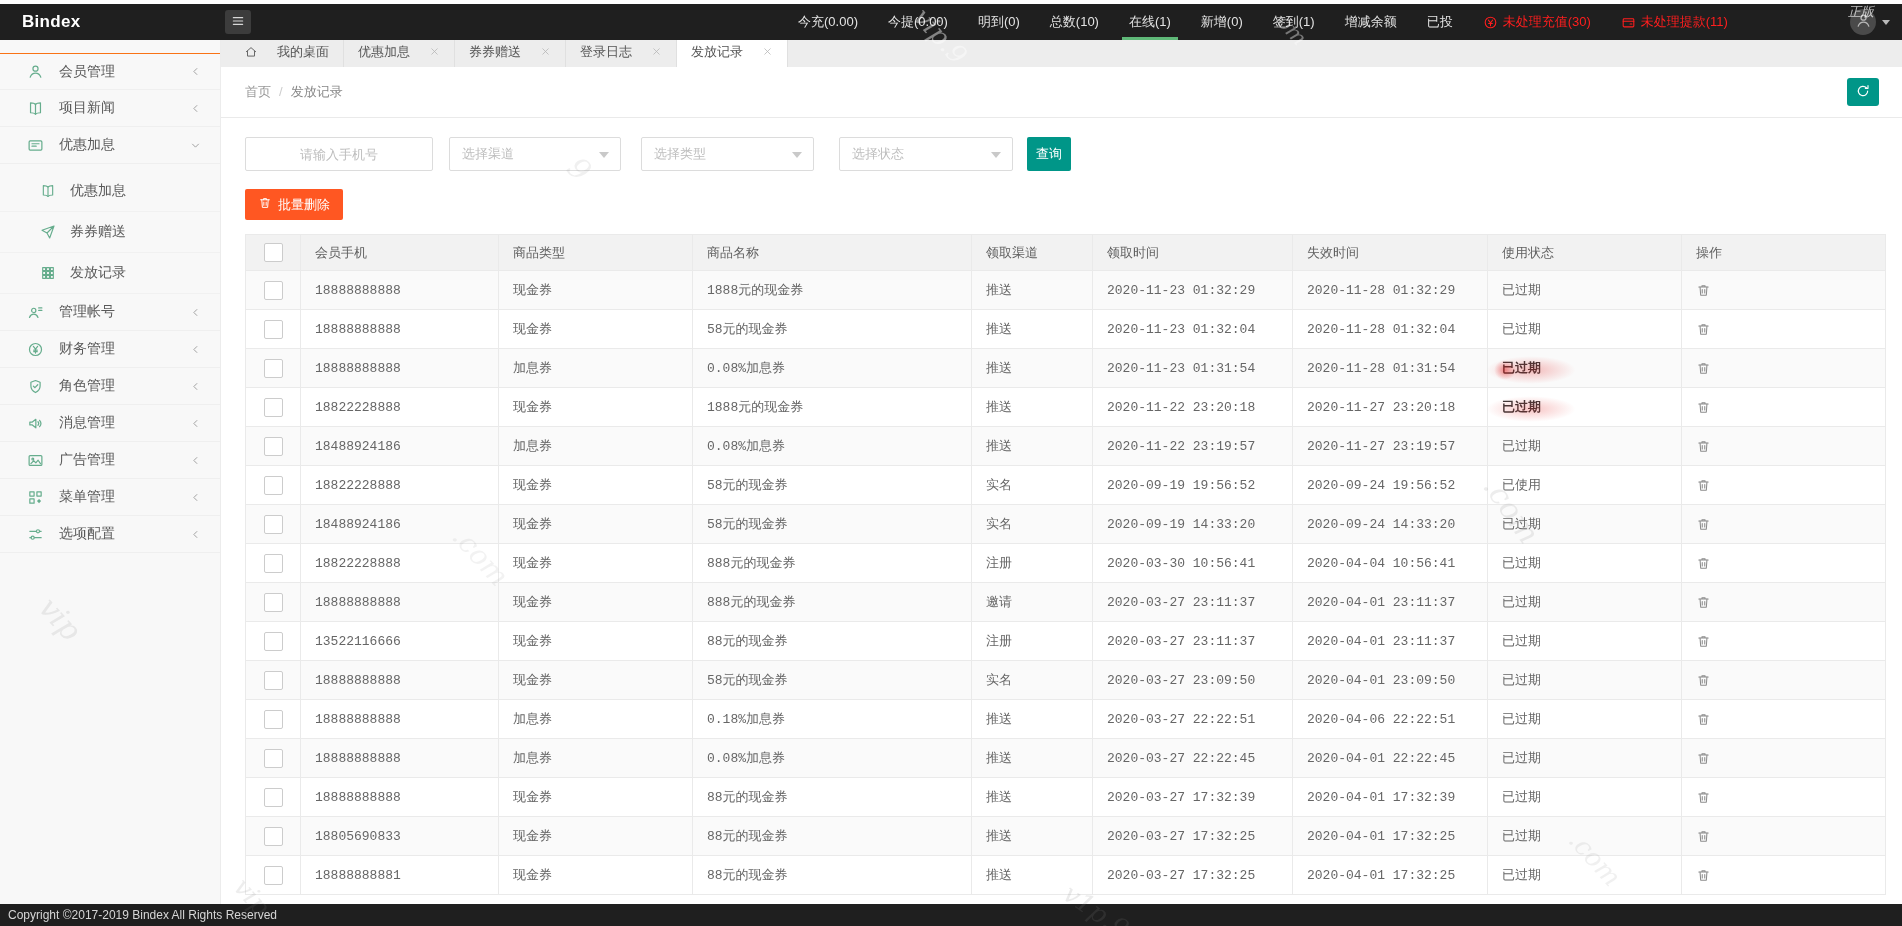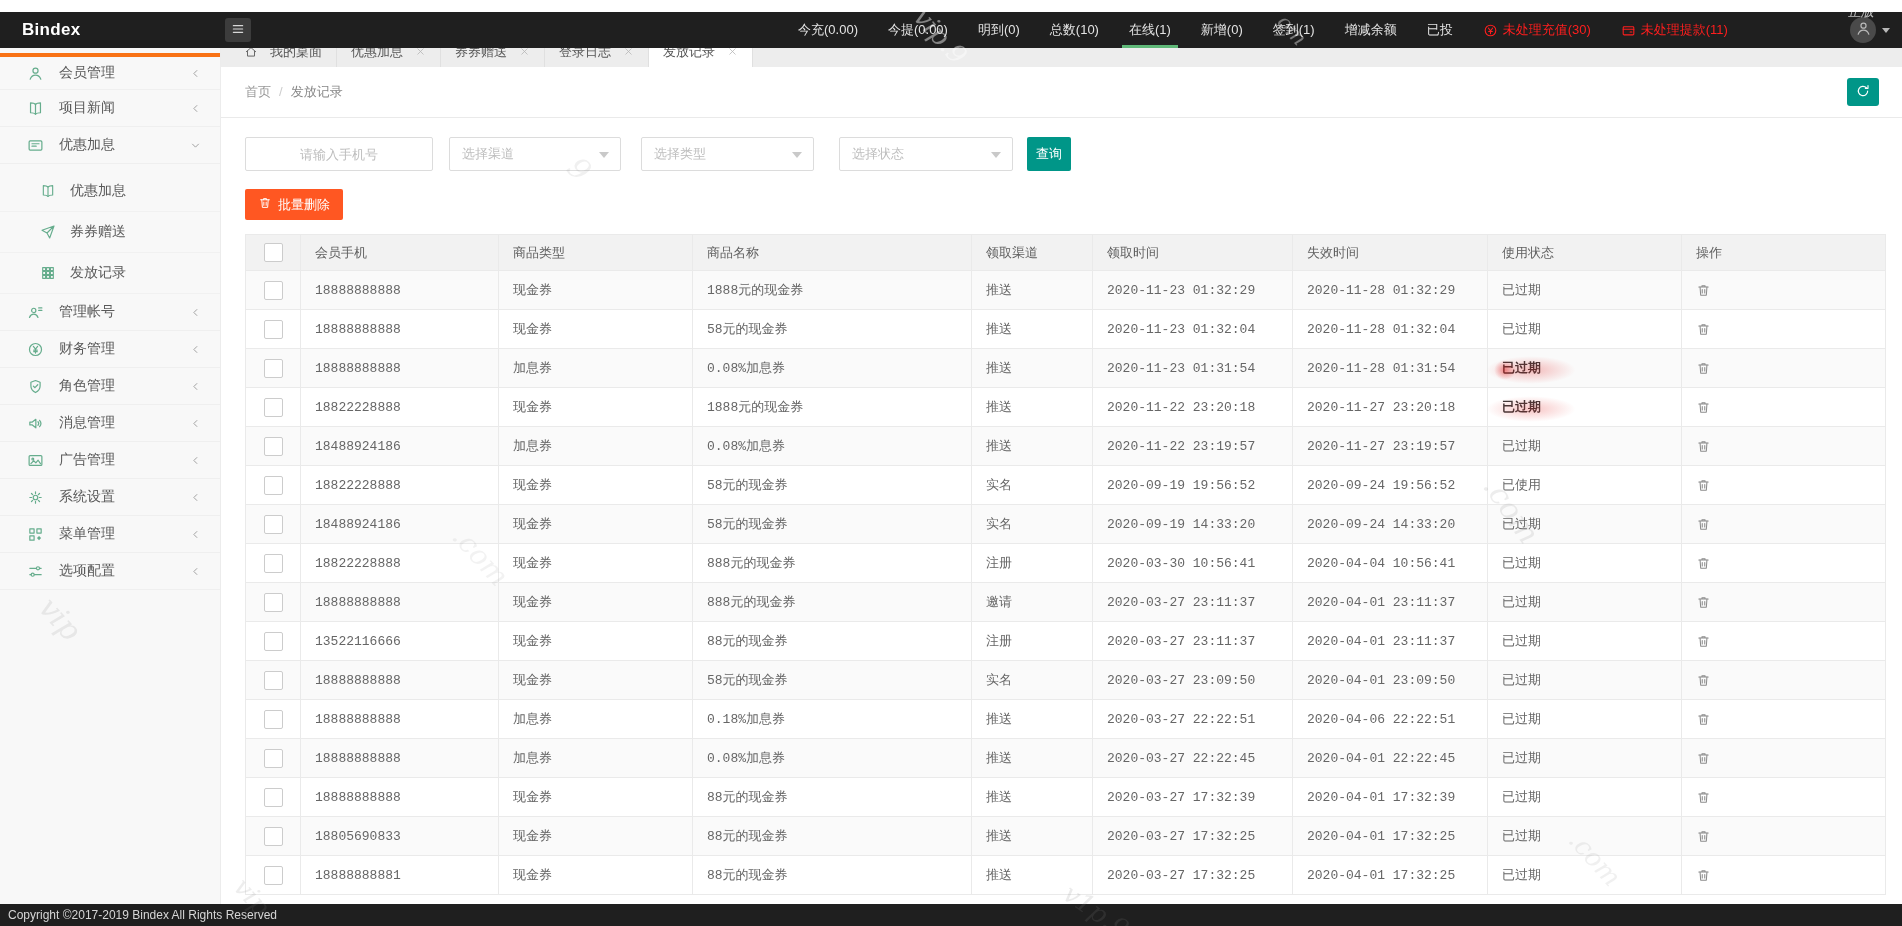--- a/index.html
+++ b/index.html
@@ -1,43 +1,43 @@
 <!DOCTYPE html>
 <html><head>
 <meta charset="utf-8">
 <style>
   html,body{margin:0;padding:0;background:#e9e9e9;}
   body{font-family:"Liberation Sans","DejaVu Sans",sans-serif;}
   .page{position:relative;width:1902px;height:926px;background:#fff;overflow:hidden;}
 
   
-  .topbar{position:absolute;left:0;right:0;top:12px;height:36px;background:#1f1f1f;color:#e8e8e8;z-index:30;}
+  .topbar{position:absolute;left:0;right:0;top:4px;height:36px;background:#1f1f1f;color:#e8e8e8;z-index:30;}
   .brand{position:absolute;left:22px;top:0;line-height:36px;font-size:17px;font-weight:bold;color:#fff;letter-spacing:.3px;}
   .hamburger{position:absolute;left:225px;top:6px;width:26px;height:24px;background:#3c3c3c;border:none;border-radius:3px;color:#d8d8d8;display:flex;align-items:center;justify-content:center;cursor:pointer;padding:0;}
   .topstats{position:absolute;left:798px;top:0;height:36px;display:flex;align-items:center;gap:30px;font-size:13px;white-space:nowrap;}
   .stat{position:relative;height:36px;display:flex;align-items:center;gap:5px;color:#e3e3e3;cursor:pointer;}
   .stat.alert{color:#ff1e1e;}
   .stat.active::after{content:"";position:absolute;left:-7px;right:-7px;bottom:0;height:3px;background:#5fb878;}
   .userbox{position:absolute;right:12px;top:5px;display:flex;align-items:center;gap:6px;cursor:pointer;}
   .avatar{width:26px;height:26px;border-radius:50%;background:#4a4a4a;color:#b9b9b9;display:flex;align-items:center;justify-content:center;}
   .caret-down{width:0;height:0;border-left:4px solid transparent;border-right:4px solid transparent;border-top:5px solid #b9b9b9;}
 
   
   .sidebar{position:absolute;left:0;top:36px;bottom:22px;width:221px;background:#f8f8f8;border-right:1px solid #ececec;padding-top:17px;box-sizing:border-box;z-index:10;overflow:hidden;}
   .side-item{height:37px;display:flex;align-items:center;padding:0 18px 0 27px;color:#595959;font-size:14px;border-bottom:1px solid #efefef;cursor:pointer;box-sizing:border-box;}
-  .side-item.first{border-top:4px solid #f97316;}
+  .side-item.first{border-top:1px solid #f97316;}
   .s-icon{display:flex;color:#66ad8d;margin-right:15px;}
   .s-label{flex:1;}
   .s-chev{display:flex;color:#9a9a9a;}
   .submenu{padding-top:7px;border-bottom:0;}
   .sub-item{height:41px;display:flex;align-items:center;padding:0 18px 0 40px;font-size:14px;color:#595959;border-bottom:1px solid #f1f1f1;cursor:pointer;box-sizing:border-box;}
 
   
   .tabbar{position:absolute;left:221px;right:0;top:36px;height:31px;background:#ededed;display:flex;align-items:stretch;padding-left:9px;box-sizing:border-box;z-index:5;}
-  .tab{display:flex;align-items:center;gap:12px;padding:0 14px;font-size:13px;color:#555;border-right:1px solid #e0e0e0;cursor:pointer;white-space:nowrap;}
+  .tab{display:flex;align-items:center;gap:19px;padding:0 14px;font-size:13px;color:#555;border-right:1px solid #e0e0e0;cursor:pointer;white-space:nowrap;}
   .tab.active{background:#fff;}
   .t-home{display:flex;color:#666;}
   .t-close{display:flex;color:#b5b5b5;}
 
   
   .crumbbar{position:absolute;left:221px;right:0;top:67px;height:51px;background:#fff;border-bottom:1px solid #eaeaea;box-sizing:border-box;z-index:4;text-align:center;}
   .crumbs{position:absolute;left:24px;top:0;line-height:50px;font-size:13px;color:#999;}
   .crumb-sep{margin:0 8px;color:#ccc;}
   .crumb-current{color:#888;}
   .refresh-btn{position:absolute;right:23px;top:11px;width:32px;height:28px;background:#009688;color:#fff;border:none;border-radius:3px;display:flex;align-items:center;justify-content:center;cursor:pointer;padding:0;}
@@ -282,34 +282,20 @@
       </div>
       <div class="side-item">
         <span class="s-icon">
           <svg viewBox="0 0 24 24" width="17" height="17" fill="none" stroke="currentColor" stroke-width="1.7" stroke-linecap="round" stroke-linejoin="round">
             <rect x="3" y="5" width="18" height="14" rx="1.5"></rect>
             <circle cx="8.2" cy="10" r="1.3"></circle>
             <path d="M5.5 16.5l4-4.2 3 3.1 3.2-3.8 3.3 4.9"></path>
           </svg>
         </span>
         <span class="s-label">广告管理</span>
-        <span class="s-chev">
-          <svg viewBox="0 0 24 24" width="13" height="13" fill="none" stroke="currentColor" stroke-width="1.7" stroke-linecap="round" stroke-linejoin="round">
-            <path d="M14.5 6.5L9 12l5.5 5.5"></path>
-          </svg>
-        </span>
-      </div>
-      <div class="side-item">
-        <span class="s-icon">
-          <svg viewBox="0 0 24 24" width="17" height="17" fill="none" stroke="currentColor" stroke-width="1.7" stroke-linecap="round" stroke-linejoin="round">
-            <circle cx="12" cy="12" r="3.2"></circle>
-            <path d="M12 4v2.4M12 17.6V20M4 12h2.4M17.6 12H20M6.3 6.3L8 8M16 16l1.7 1.7M17.7 6.3L16 8M8 16l-1.7 1.7"></path>
-          </svg>
-        </span>
-        <span class="s-label">系统设置</span>
         <span class="s-chev">
           <svg viewBox="0 0 24 24" width="13" height="13" fill="none" stroke="currentColor" stroke-width="1.7" stroke-linecap="round" stroke-linejoin="round">
             <path d="M14.5 6.5L9 12l5.5 5.5"></path>
           </svg>
         </span>
       </div>
       <div class="side-item">
         <span class="s-icon">
           <svg viewBox="0 0 24 24" width="17" height="17" fill="none" stroke="currentColor" stroke-width="1.7" stroke-linecap="round" stroke-linejoin="round">
             <rect x="4" y="4" width="6" height="6"></rect>

